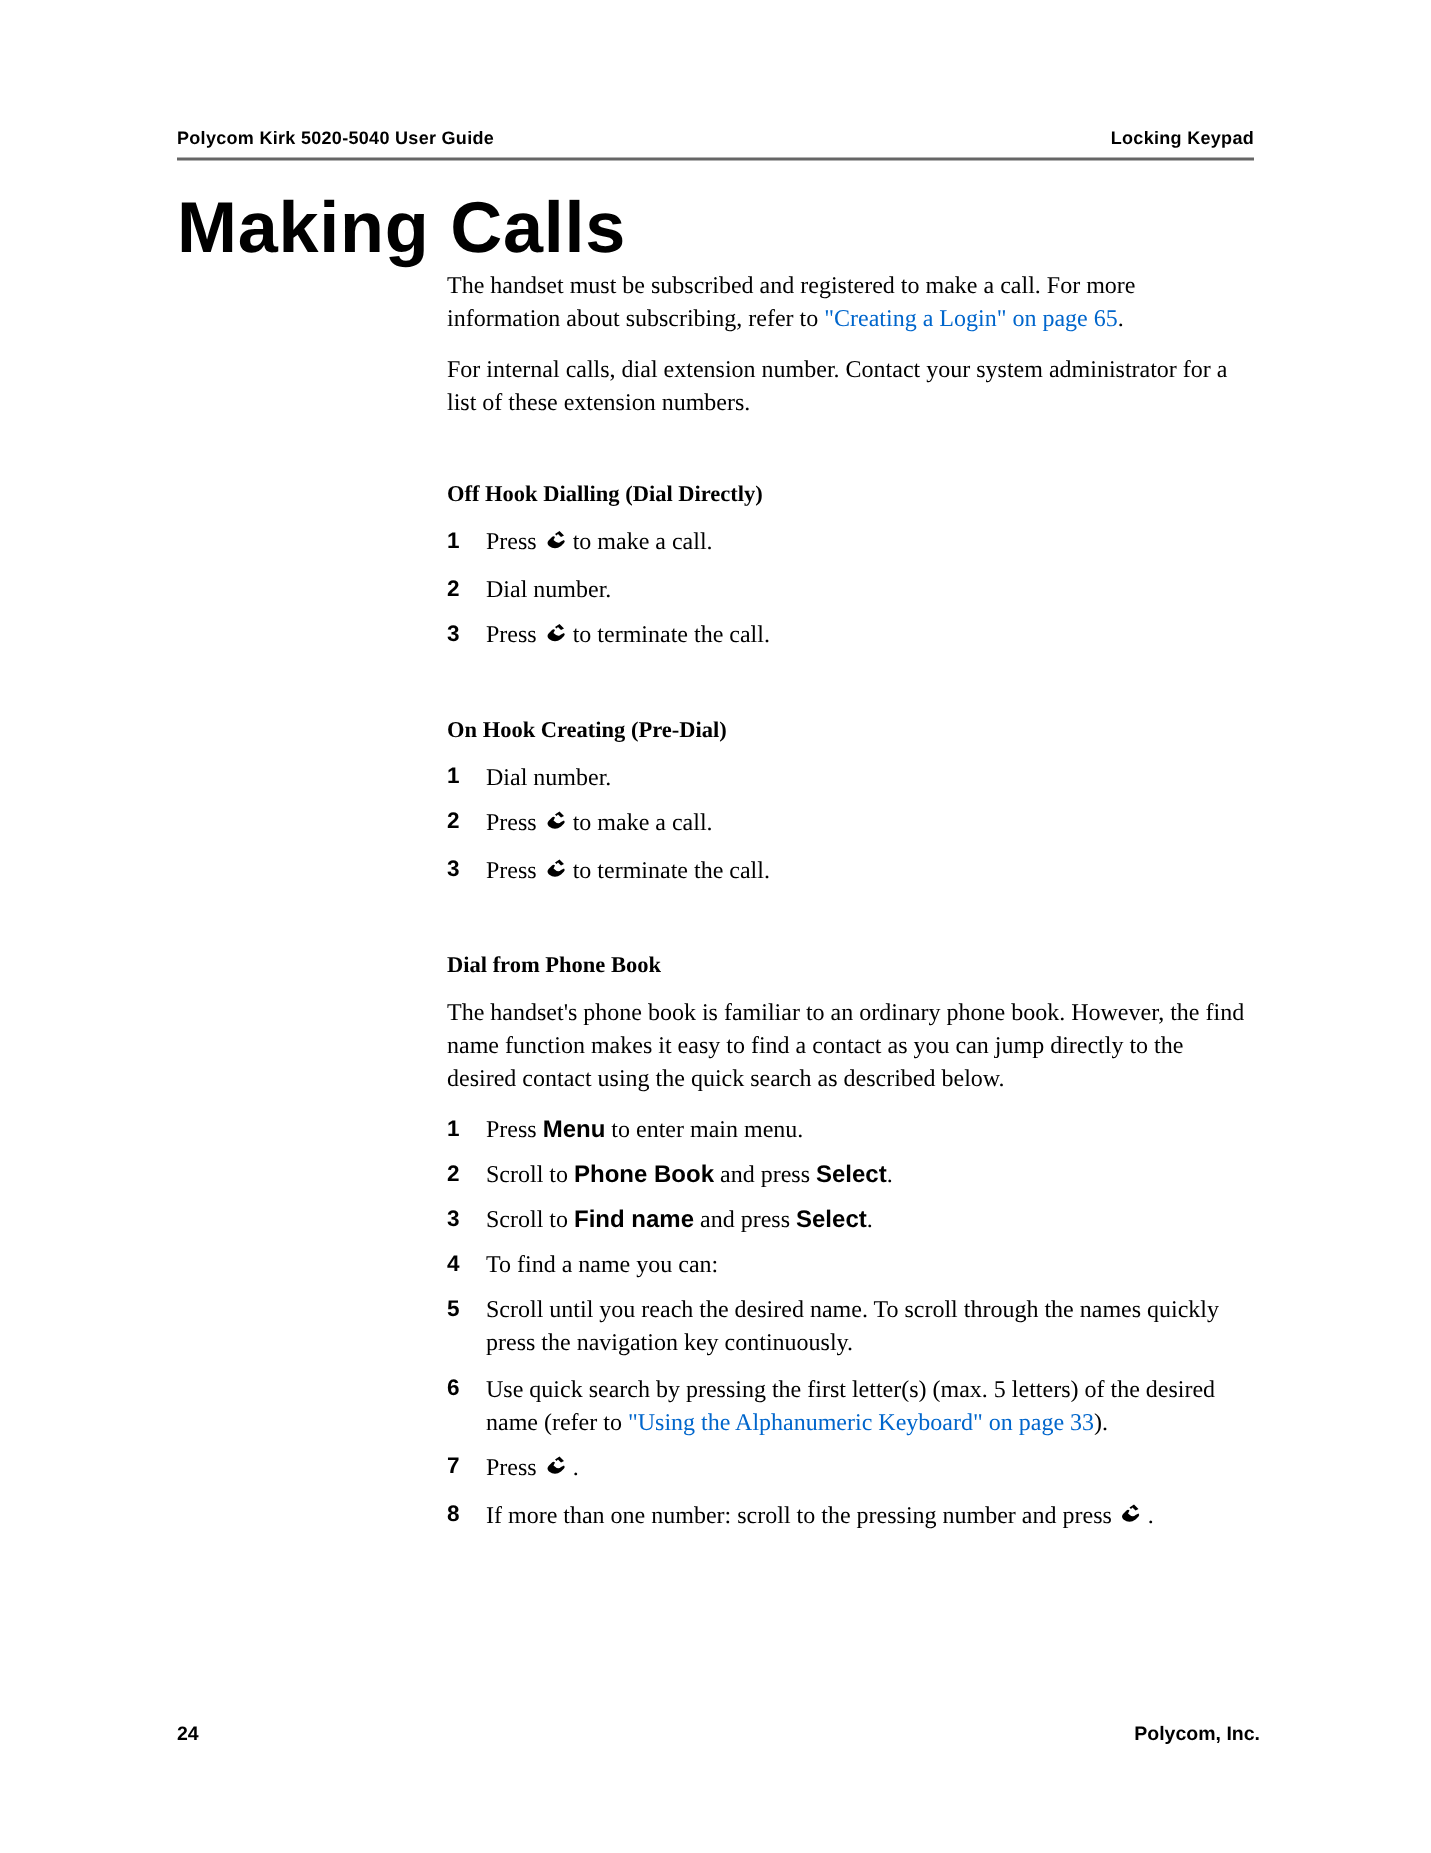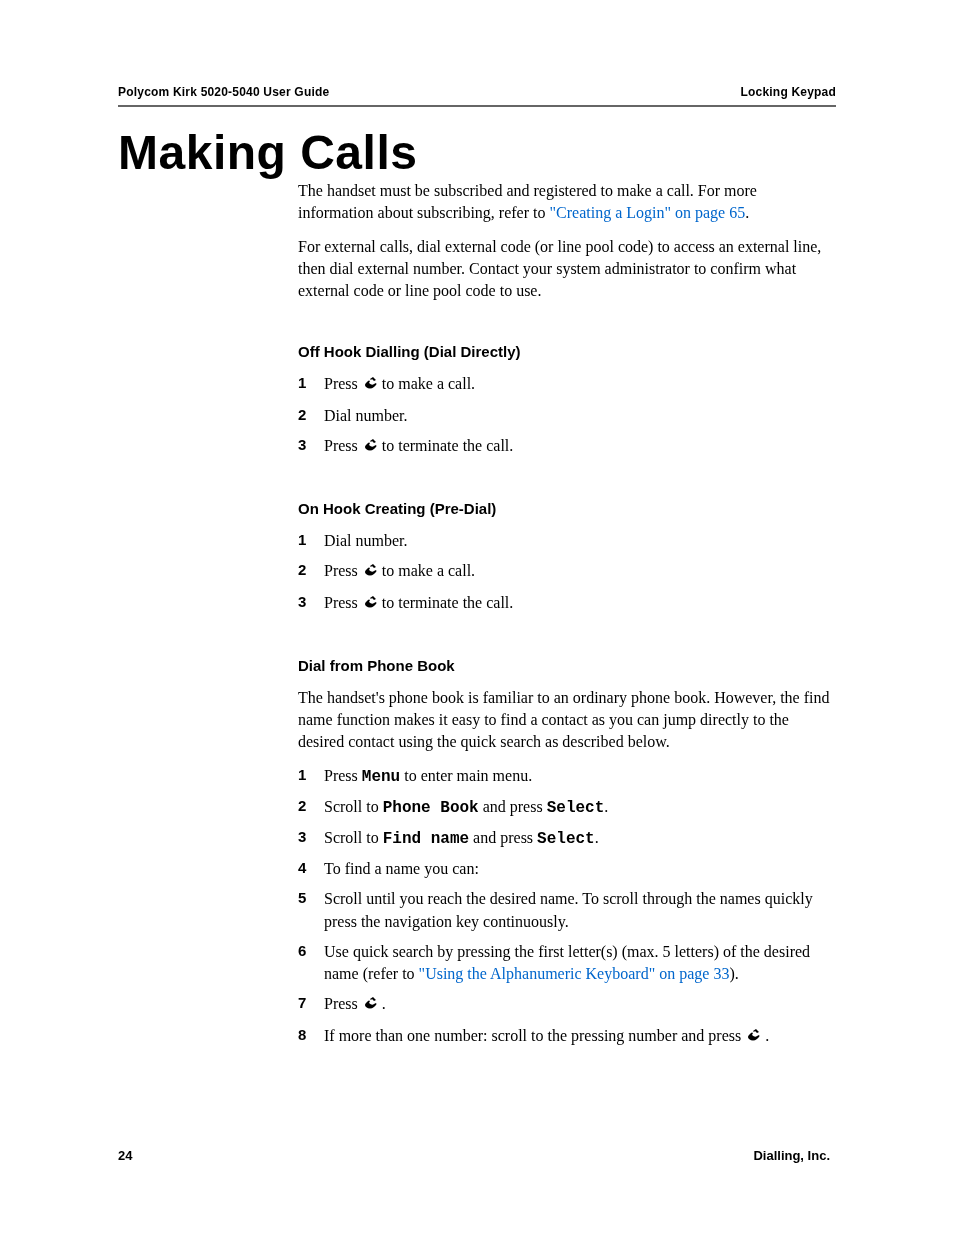--- a/index.html
+++ b/index.html
@@ -46,21 +46,21 @@
     line-height: 1.38;
   }
   .para {
     margin: 0 0 12px 0;
   }
   .link {
     color: #0066cc;
     text-decoration: none;
   }
   .section-heading {
-    font-family: Liberation Sans, sans-serif;
+    font-family: Liberation Serif, serif;
     font-weight: bold;
     font-size: 15px;
     margin: 40px 0 10px 0;
   }
   .steps {
     list-style: none;
     padding: 0;
     margin: 0;
     counter-reset: step;
   }
@@ -79,49 +79,49 @@
     font-weight: bold;
     font-size: 15px;
   }
   .hook-icon {
     display: inline-block;
     vertical-align: -2px;
   }
   .footer {
     position: absolute;
     left: 118px;
-    right: 124px;
+    right: 114px;
     bottom: 72px;
     display: flex;
     justify-content: space-between;
     font-family: Arial, Helvetica, sans-serif;
     font-weight: bold;
     font-size: 13px;
   }
-  b.sans { font-family: Liberation Mono, monospace; font-weight: bold; }
+  b.sans { font-family: Liberation Sans, sans-serif; font-weight: bold; }
 </style>
 </head>
 <body>
 
 <div class="page">
 
   <div class="header-row">
     <span>Polycom Kirk 5020-5040 User Guide</span>
     <span>Locking Keypad</span>
   </div>
   <hr class="hr">
 
   <h1 class="title">Making Calls</h1>
 
   <div class="content">
 
     <p class="para">
       <span>The handset must be subscribed and registered to make a call. For more information about subscribing, refer to </span><a href="#" class="link">"Creating a Login" on page 65</a><span>.</span>
     </p>
-    <p class="para">For external calls, dial external code (or line pool code) to access an external line, then dial external number. Contact your system administrator to confirm what external code or line pool code to use.</p>
+    <p class="para">For internal calls, dial extension number. Contact your system administrator for a list of these extension numbers.</p>
 
     <div class="section-heading">Off Hook Dialling (Dial Directly)</div>
     <ol class="steps">
       <li>
         <span>Press </span><span class="hook-icon"><svg width="16" height="16" viewBox="0 0 16 16">
               <path d="M4 12 Q2 10 4 8 L6 6 Q7 5 8 6 L7 8 Q10 11 12 9 L14 8 Q15 9 14 10 L12 12 Q8 15 4 12 Z M11 2 L14 5 L12 6 L10 4 L9 5 L8 4 Z" fill="#000"></path>
             </svg></span><span> to make a call.</span>
       </li>
       <li>Dial number.</li>
       <li>
@@ -172,16 +172,16 @@
         <span>If more than one number: scroll to the pressing number and press </span><span class="hook-icon"><svg width="16" height="16" viewBox="0 0 16 16">
               <path d="M4 12 Q2 10 4 8 L6 6 Q7 5 8 6 L7 8 Q10 11 12 9 L14 8 Q15 9 14 10 L12 12 Q8 15 4 12 Z M11 2 L14 5 L12 6 L10 4 L9 5 L8 4 Z" fill="#000"></path>
             </svg></span><span> .</span>
       </li>
     </ol>
 
   </div>
 
   <div class="footer">
     <span>24</span>
-    <span>Dialling, Inc.</span>
+    <span>Polycom, Inc.</span>
   </div>
 
 </div>
 
 </body></html>

